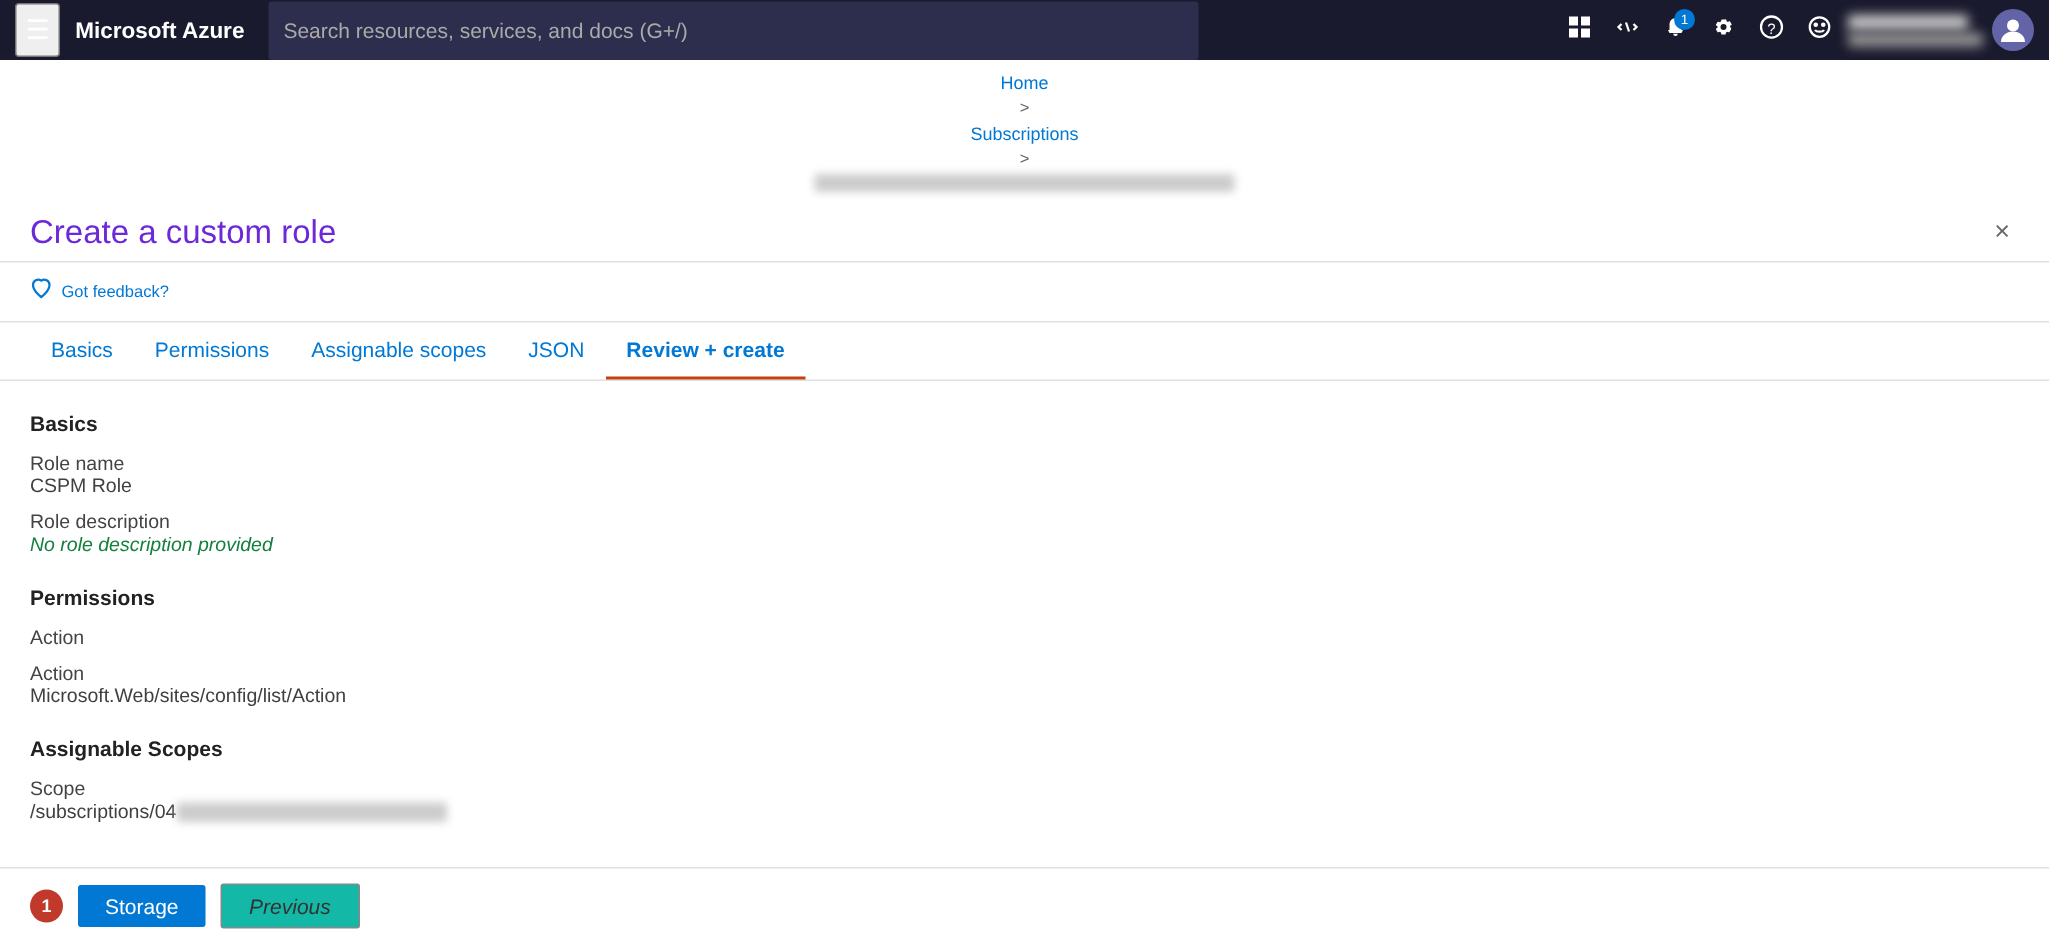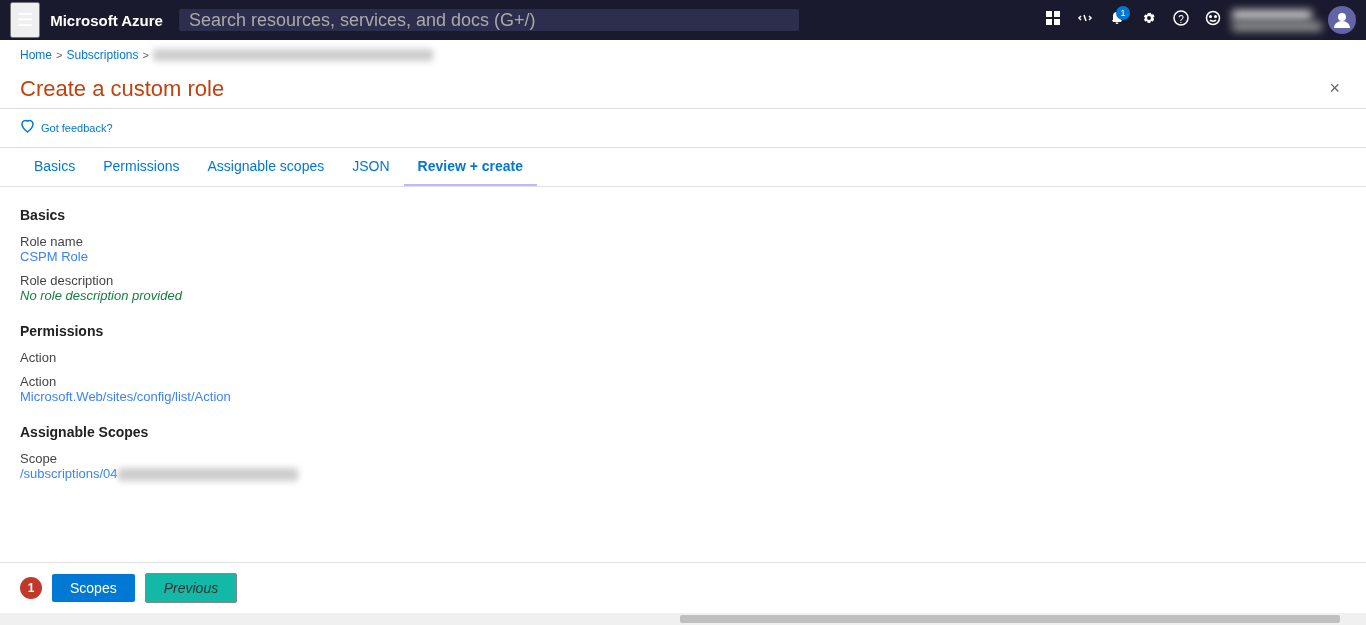--- a/index.html
+++ b/index.html
@@ -24,25 +24,25 @@
     .topbar-brand {
       font-size: 15px;
       font-weight: 600;
       color: white;
       white-space: nowrap;
       margin-right: 6px;
     }
     .topbar-search {
       flex: 1;
       max-width: 620px;
-      height: 22px;
+      height: 39px;
       border: none;
       border-radius: 2px;
       padding: 0 10px;
-      font-size: 18px;
+      font-size: 14px;
       background: #2d2d4e;
       color: #ccc;
     }
     .topbar-search::placeholder { color: #aaa; }
     .topbar-icons {
       display: flex;
       align-items: center;
       gap: 6px;
       margin-left: auto;
     }
@@ -98,20 +98,21 @@
     }
 
     
     .breadcrumb {
       display: flex;
       align-items: center;
       padding: 8px 20px 4px 20px;
       font-size: 12px;
       gap: 4px;
       color: #0078d4;
+      flex-direction: column;
     }
     .breadcrumb a {
       color: #0078d4;
       text-decoration: none;
       cursor: pointer;
     }
     .breadcrumb-sep { color: #666; font-size: 11px; }
     .breadcrumb-blurred {
       display: inline-block;
       background: #ccc;
@@ -127,21 +128,21 @@
     .dialog-header {
       display: flex;
       align-items: flex-start;
       justify-content: space-between;
       padding: 10px 20px 6px 20px;
       border-bottom: 1px solid #e0e0e0;
     }
     .dialog-title {
       font-size: 22px;
       font-weight: 300;
-      color: #c2410c;
+      color: #6d28d9;
     }
     .dialog-close {
       background: none;
       border: none;
       font-size: 18px;
       cursor: pointer;
       color: #666;
       padding: 2px 6px;
     }
 
@@ -169,21 +170,21 @@
       padding: 10px 14px;
       font-size: 14px;
       cursor: pointer;
       color: #0078d4;
       text-decoration: none;
       border-bottom: 2px solid transparent;
       white-space: nowrap;
     }
     .tab.active {
       color: #0078d4;
-      border-bottom: 2px solid #c4b5fd;
+      border-bottom: 2px solid #c2410c;
       font-weight: 600;
     }
     .tab.inactive {
       color: #0078d4;
       border-bottom: 2px solid transparent;
     }
 
     
     .content-area {
       padding: 20px 20px 10px 20px;
@@ -208,21 +209,21 @@
       margin-bottom: 8px;
       font-size: 13px;
       flex-direction: column;
     }
     .form-label {
       min-width: 130px;
       color: #444;
       padding-top: 1px;
     }
     .form-value {
-      color: #3b82f6;
+      color: #404040;
     }
     .form-value-italic {
       color: #15803d;
       font-style: italic;
     }
 
     
     .section {
       margin-bottom: 20px;
     }
@@ -408,21 +409,21 @@
         <span class="form-value">
           <span>/subscriptions/04</span><span style="display:inline-block;background:#ccc;color:transparent;filter:blur(3px);height:13px;width:180px;vertical-align:middle;border-radius:2px;"></span>
         </span>
       </div>
     </div>
 
   </div>
 
   <div class="bottom-bar">
     <div class="step-badge">1</div>
-    <button class="btn-create">Scopes</button>
+    <button class="btn-create">Storage</button>
     <button class="btn-previous">Previous</button>
   </div>
 
   <div class="hscroll-bar">
     <div class="hscroll-thumb"></div>
   </div>
 
 </div>
 
 </body></html>

